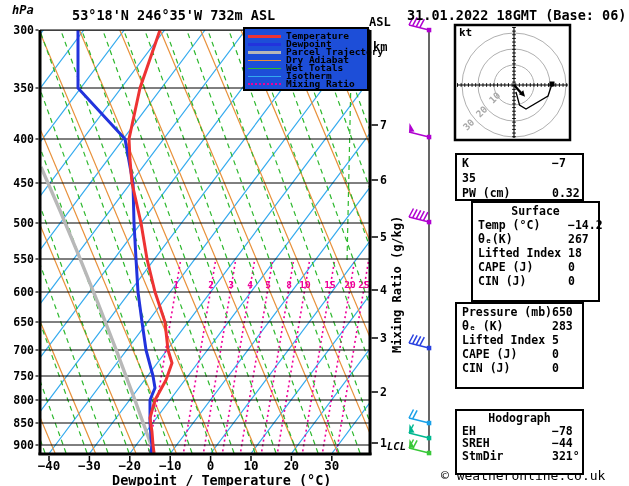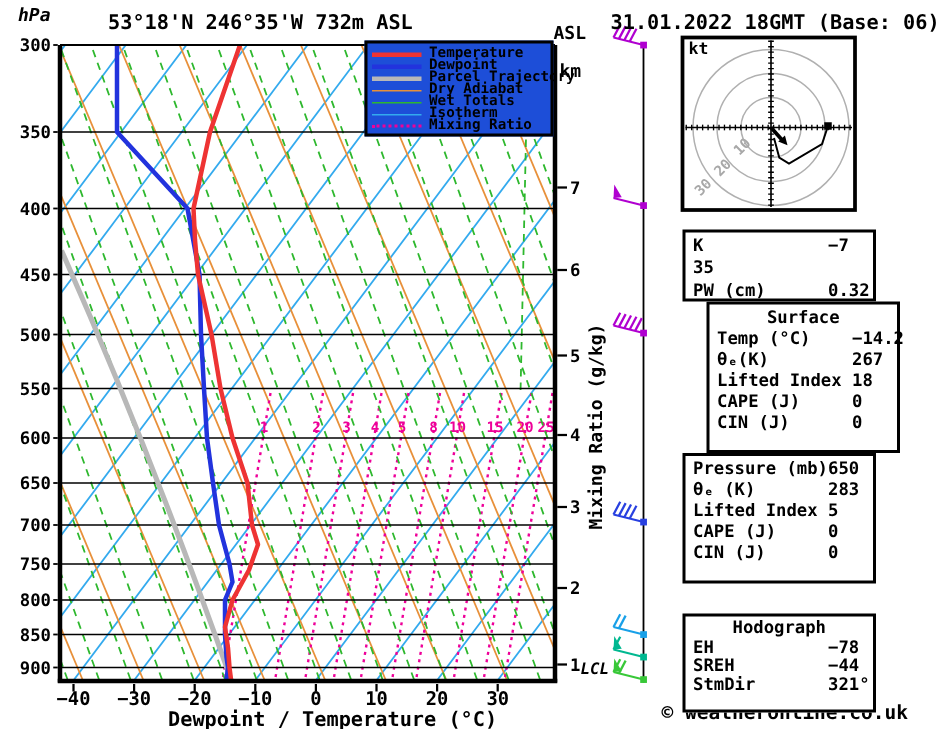--- a/index.html
+++ b/index.html
@@ -17,21 +17,21 @@
   
   .tbox{position:absolute;left:455px;width:129px;background:#fff;border:2px solid #000;
         box-sizing:border-box;padding:1px 0 0 5px;z-index:5;}
   .thead{text-align:center;font-size:11.5px;font-weight:bold;padding-right:5px;}
   .trow{display:flex;font-size:11.5px;font-weight:bold;}
   .tl{flex:0 0 90px;white-space:pre;}
   .tv{flex:1;white-space:pre;}
   .rh15 .trow,.rh15 .thead{line-height:14.9px;}
   .rh14 .trow,.rh14 .thead{line-height:14.1px;}
   .rh13 .trow,.rh13 .thead{line-height:12.7px;}
-  #footer-credit{position:absolute;left:441px;top:468px;font-size:13px;font-weight:bold;}
+  #footer-credit{position:absolute;left:441px;top:468px;font-size:13px;font-weight:normal;}
 </style>
 </head>
 <body>
 
 <div id="page">
   <svg id="chart-svg" width="629" height="486">
       <defs>
         <clipPath id="plotclip">
           <rect x="40" y="30" width="330" height="423"></rect>
         </clipPath>

